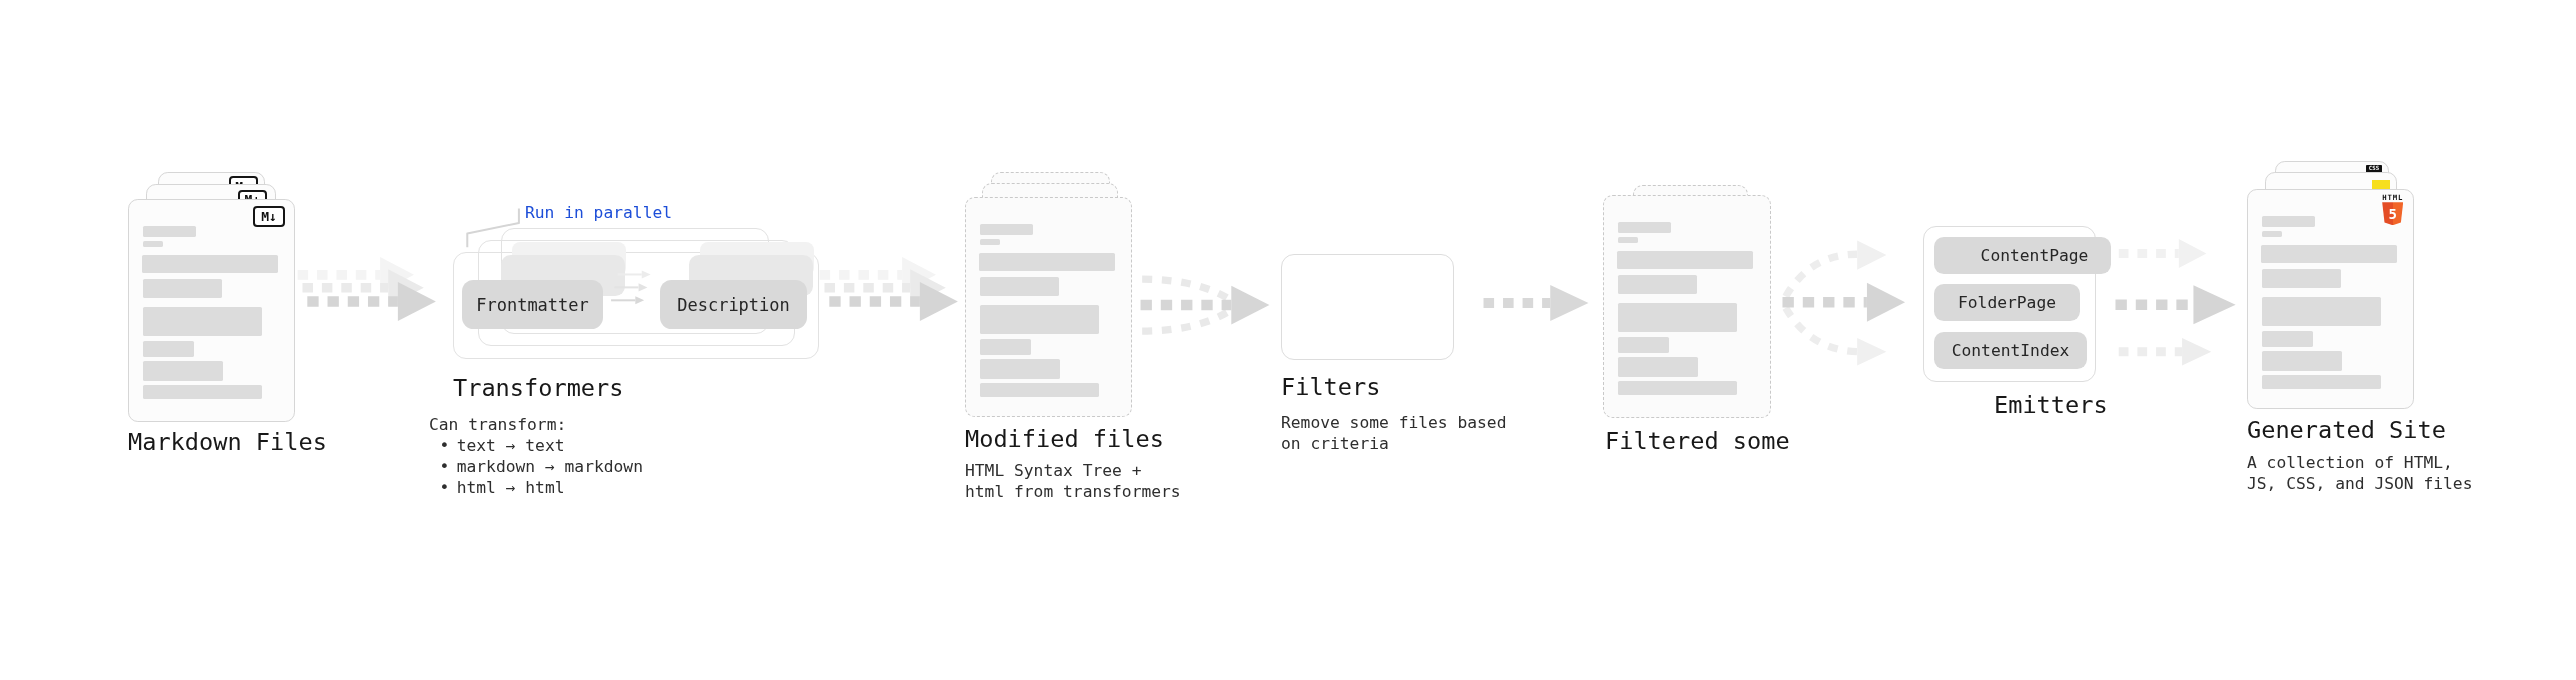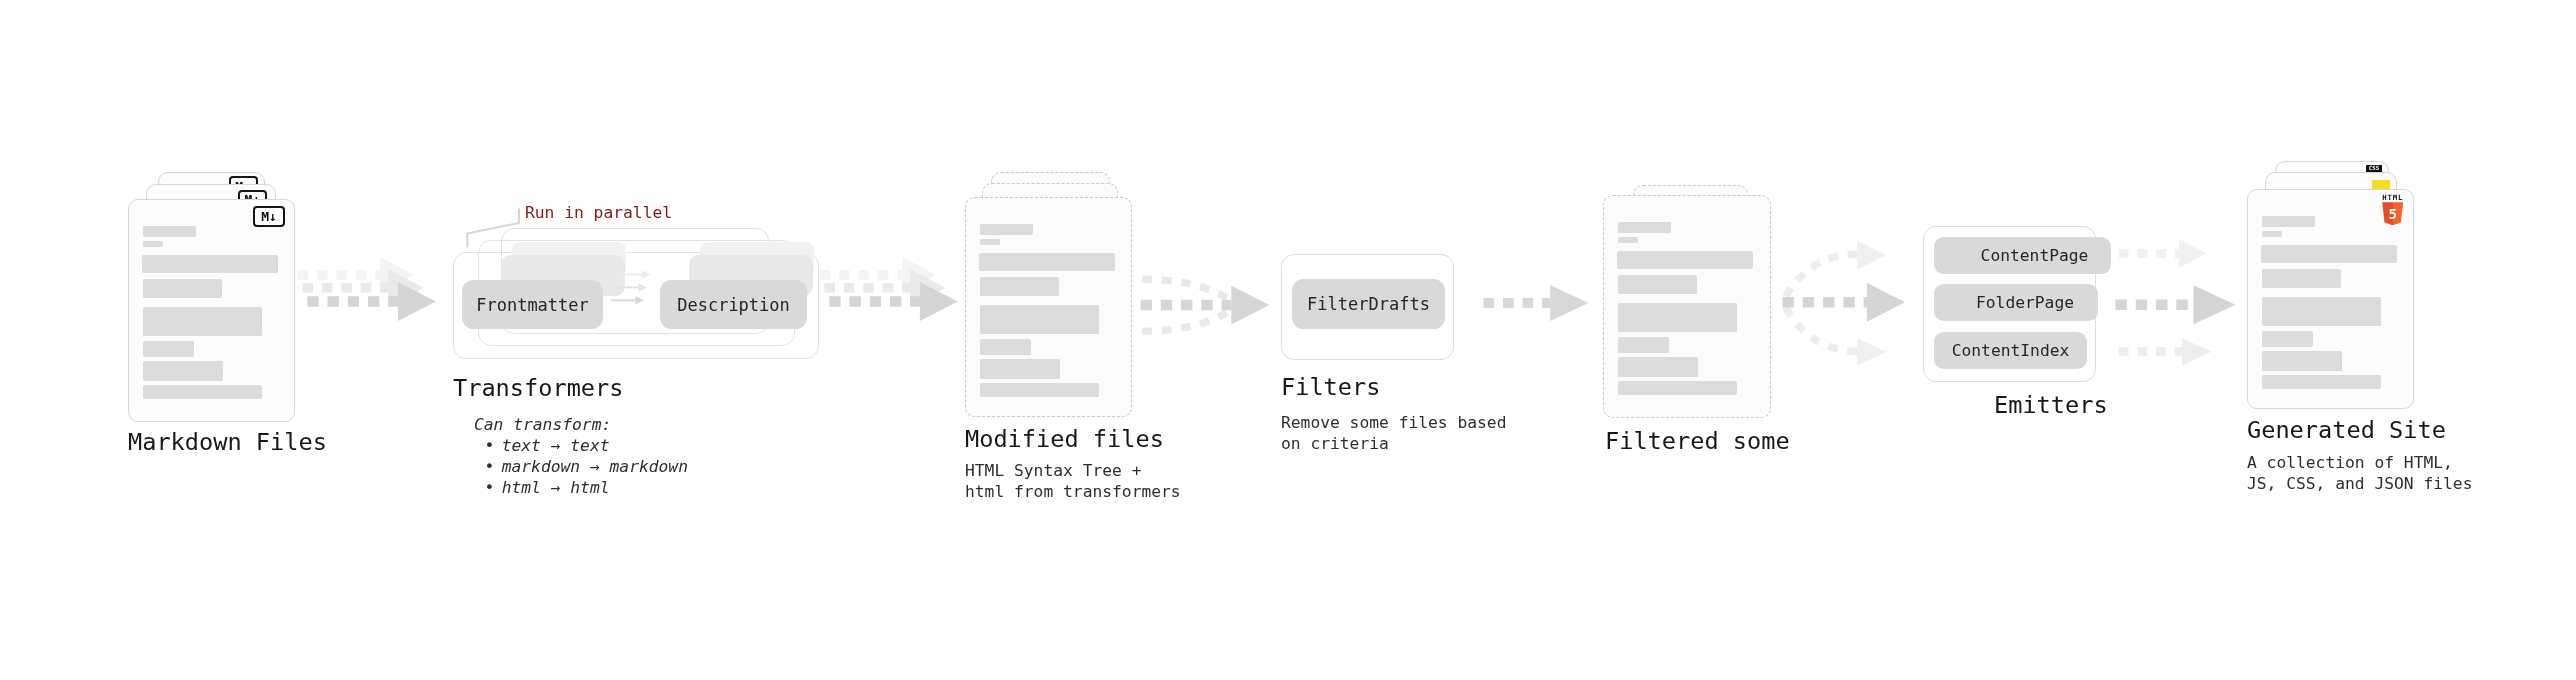--- a/index.html
+++ b/index.html
@@ -27,21 +27,21 @@
   .ghost1{background:#e8e8e8;border-radius:9.8px;}
   .ghost2{background:#f2f2f2;border-radius:8.1px;}
   .container-outline{
     position:absolute;border:1.6px solid #e2e2e2;border-radius:13px;background:transparent;
     box-sizing:border-box;
   }
   .panel{
     position:absolute;border:1.6px solid #dddddd;border-radius:13px;background:#ffffff;
     box-sizing:border-box;
   }
-  .run-note{position:absolute;font-size:16.3px;color:#7f1d1d;white-space:nowrap;}
+  .run-note{position:absolute;font-size:16.3px;color:#1d4ed8;white-space:nowrap;}
   
   .md-badge{
     position:absolute;background:#ffffff;border:2.4px solid #151515;border-radius:4.1px;
     display:flex;align-items:center;justify-content:center;
     font-weight:bold;font-size:13px;color:#111;box-sizing:border-box;
   }
   .html5-logo{position:absolute;display:flex;flex-direction:column;align-items:center;}
   .html5-word{font-size:7.3px;font-weight:bold;letter-spacing:0.8px;color:#111;line-height:1;margin-bottom:0.8px;}
   .html5-shield{
     width:21px;height:23px;display:flex;align-items:center;justify-content:center;
@@ -120,21 +120,21 @@
         <polygon points="36,35 36,45 47,40" fill="#d8d8d8"></polygon>
       </g>
   </svg>
 
   <svg style="left:459px;top:202px;z-index:2;" width="69" height="50" viewBox="0 0 85 62">
     <polyline points="74,8 74,26 10,39 10,56" fill="none" stroke="#d5d5d5" stroke-width="2.5" stroke-linejoin="round"></polyline>
   </svg>
   <div class="run-note" style="left:525px;top:203px;">Run in parallel</div>
 
   <div class="node-label" style="left:453px;top:376px;">Transformers</div>
-  <div class="caption" style="left:474px;top:414px;font-style:italic;">
+  <div class="caption" style="left:429px;top:414px;">
     <div class="cap-row">
         <span>Can transform:</span>
       </div>
     <div class="cap-row">
         <span class="dot">•</span>
         <span>text → text</span>
       </div>
     <div class="cap-row">
         <span class="dot">•</span>
         <span>markdown → markdown</span>
@@ -179,21 +179,20 @@
   </div>
 
   <svg style="left:1134px;top:267px;" width="146" height="77" viewBox="0 0 180 95">
     <path d="M 10 15 Q 78 15 118 40" fill="none" stroke="#e9e9e9" stroke-width="9" stroke-dasharray="12 12"></path>
     <path d="M 10 79 Q 78 79 118 54" fill="none" stroke="#e9e9e9" stroke-width="9" stroke-dasharray="12 12"></path>
     <line x1="8" y1="47" x2="120" y2="47" stroke="#d6d6d6" stroke-width="13" stroke-dasharray="14 11"></line>
     <polygon points="120,23 120,71 167,47" fill="#d6d6d6"></polygon>
   </svg>
 
   <div class="panel" style="left:1281px;top:254px;width:173px;height:106px;"></div>
-  <div class="chip" style="left:1292px;top:279px;width:153px;height:50px;">FilterDrafts</div>
   <div class="node-label" style="left:1281px;top:375px;">Filters</div>
   <div class="caption" style="left:1281px;top:412px;">
     <div>Remove some files based</div>
     <div>on criteria</div>
   </div>
 
   <svg style="left:1477px;top:276px;" width="118" height="54" viewBox="0 0 145 66">
     <line x1="8" y1="33" x2="90" y2="33" stroke="#d8d8d8" stroke-width="12" stroke-dasharray="13 11"></line>
     <polygon points="90,11 90,55 137,33" fill="#d8d8d8"></polygon>
   </svg>
@@ -215,21 +214,21 @@
     <path d="M 12 72 Q 42 20 100 20" fill="none" stroke="#ededed" stroke-width="9" stroke-dasharray="12 12"></path>
     <polygon points="100,3 100,39 136,21" fill="#f0f0f0"></polygon>
     <path d="M 12 86 Q 42 138 100 140" fill="none" stroke="#ededed" stroke-width="9" stroke-dasharray="12 12"></path>
     <polygon points="100,123 100,157 136,140" fill="#f0f0f0"></polygon>
     <line x1="8" y1="79" x2="112" y2="79" stroke="#d5d5d5" stroke-width="13" stroke-dasharray="14 11"></line>
     <polygon points="112,55 112,103 159,79" fill="#d5d5d5"></polygon>
   </svg>
 
   <div class="panel" style="left:1923px;top:226px;width:173px;height:156px;"></div>
   <div class="chip" style="left:1934px;top:237px;width:153px;height:37px;font-size:16.3px;border-radius:9.8px;padding-left:24px;">ContentPage</div>
-  <div class="chip" style="left:1934px;top:284px;width:146px;height:37px;font-size:16.3px;border-radius:9.8px;padding-left:18px;">FolderPage</div>
+  <div class="chip" style="left:1934px;top:284px;width:146px;height:37px;font-size:16.3px;border-radius:9.8px;">FolderPage</div>
   <div class="chip" style="left:1934px;top:332px;width:153px;height:37px;font-size:16.3px;border-radius:9.8px;">ContentIndex</div>
   <div class="node-label" style="left:1994px;top:393px;">Emitters</div>
 
   <svg style="left:2109px;top:234px;" width="138" height="134" viewBox="0 0 170 165">
     <g>
         <line x1="12" y1="24" x2="86" y2="24" stroke="#f1f1f1" stroke-width="11" stroke-dasharray="12 11"></line>
         <polygon points="86,6 86,42 120,24" fill="#f1f1f1"></polygon>
       </g>
     <g>
         <line x1="8" y1="87" x2="104" y2="87" stroke="#d5d5d5" stroke-width="13" stroke-dasharray="14 11"></line>

